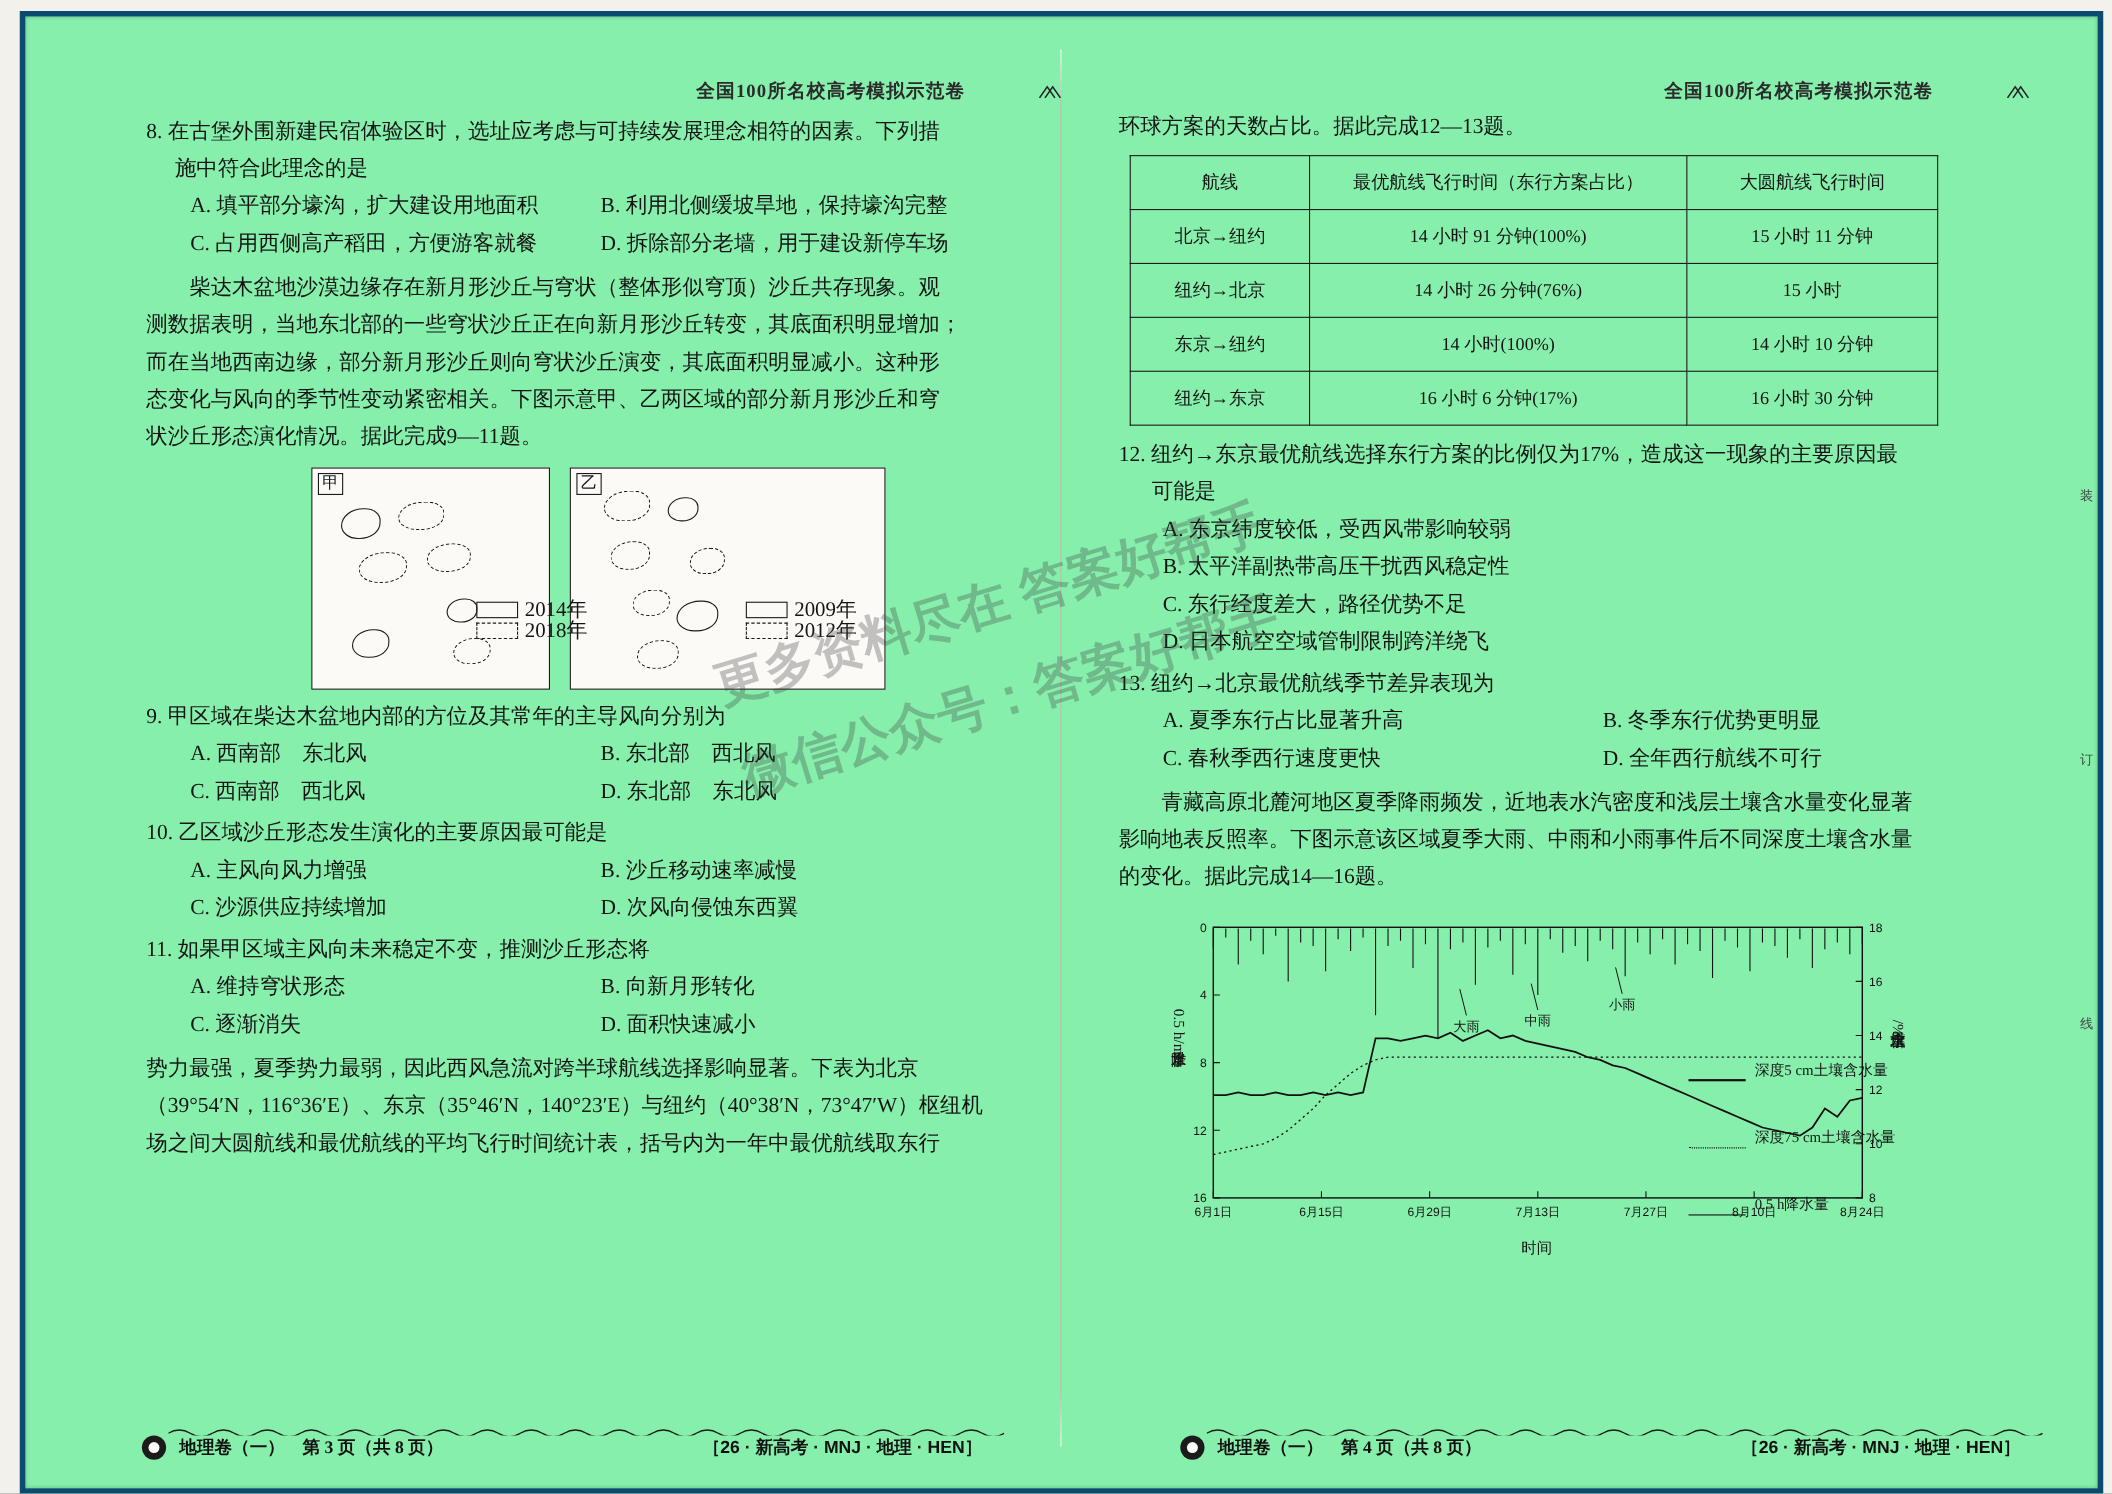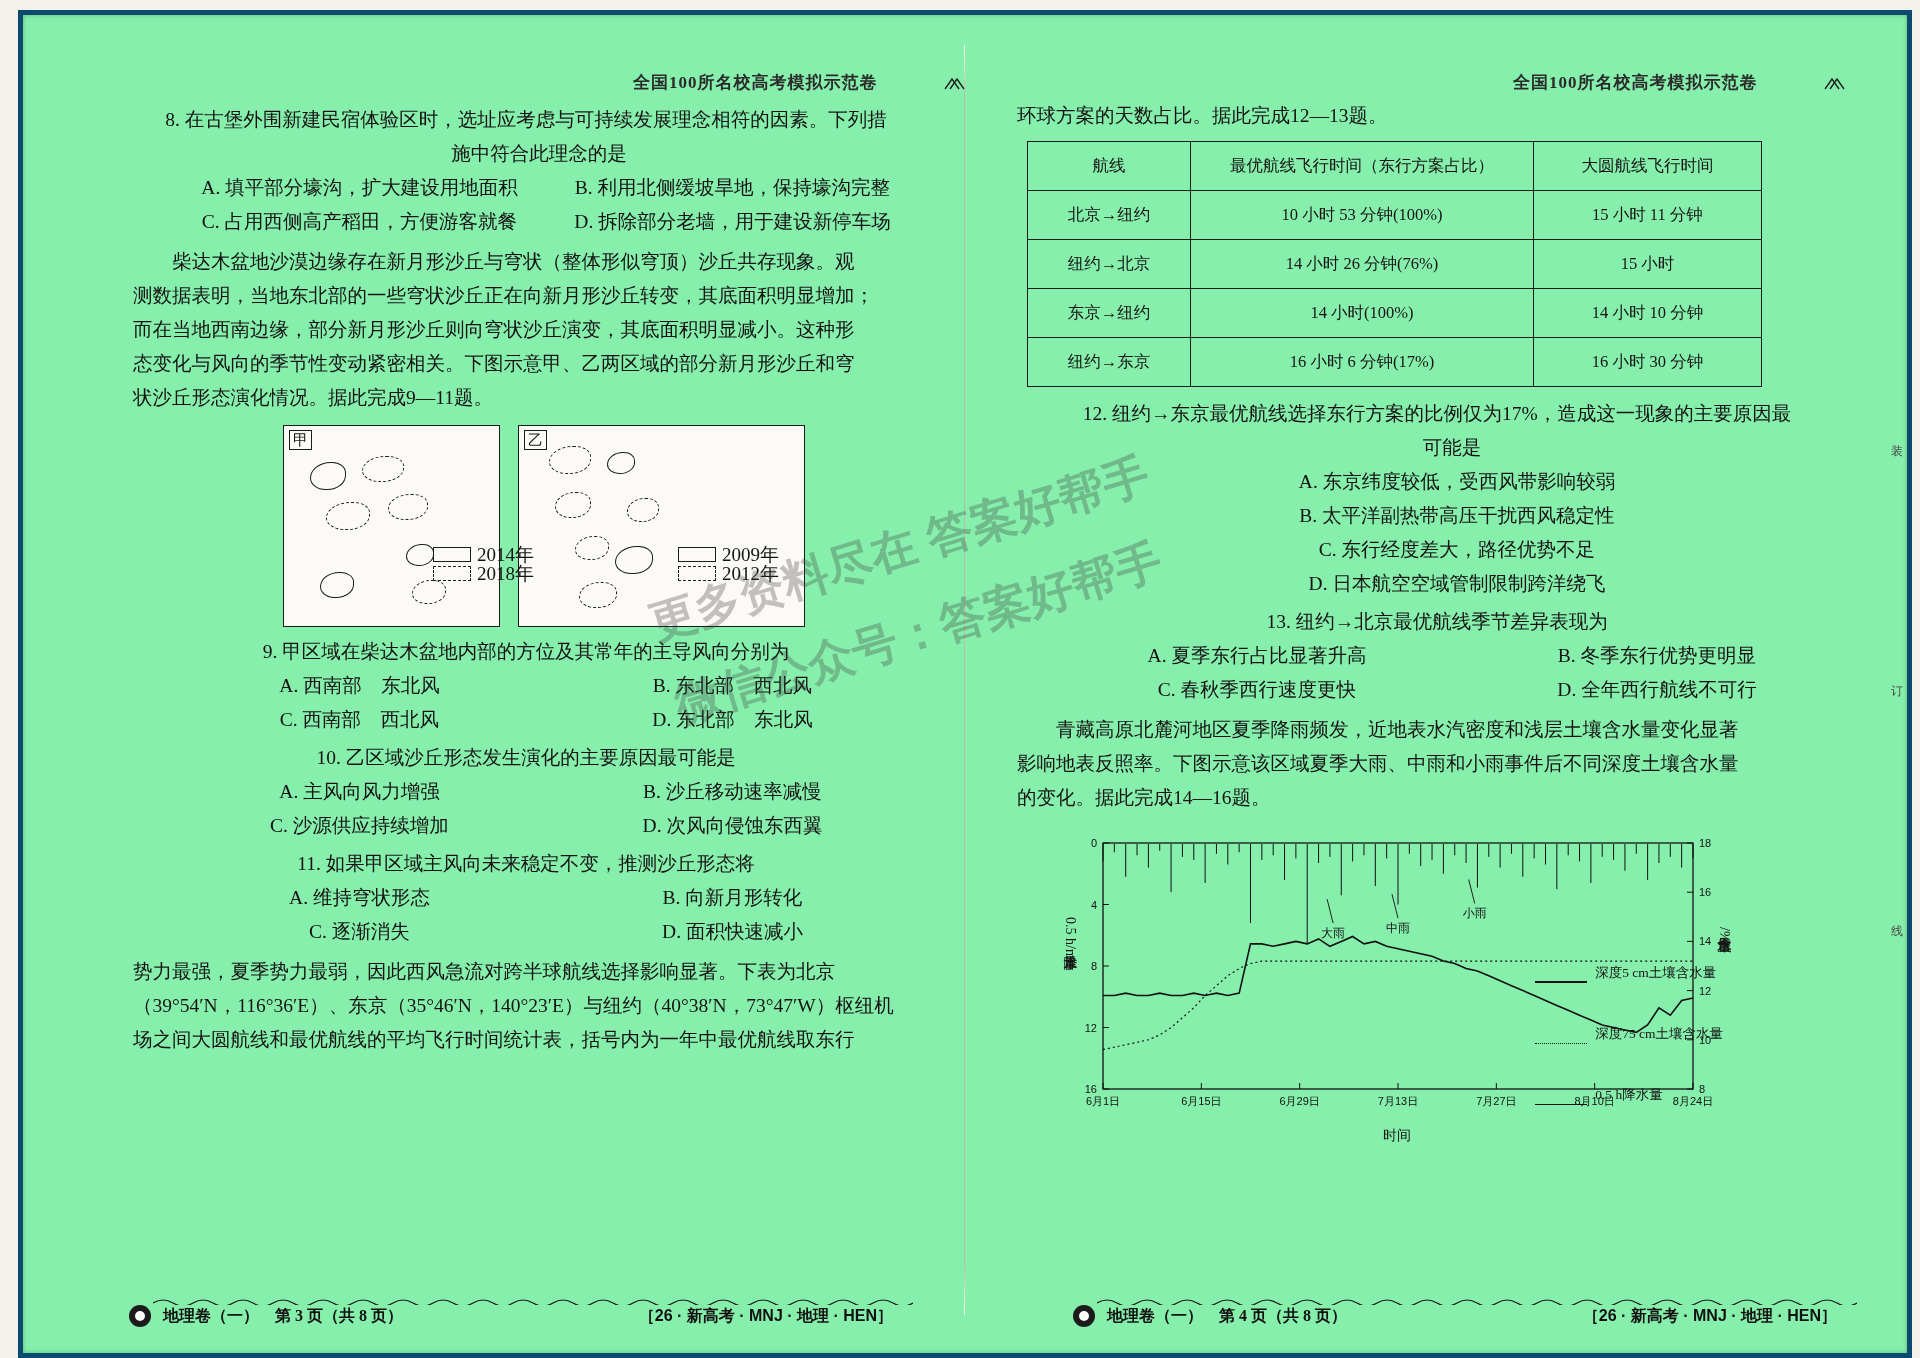--- a/index.html
+++ b/index.html
@@ -36,21 +36,21 @@
   .markR{left:1800px;}
 
   .body{
     position:absolute;left:0;right:0;top:84px;
     font-size:19.5px;line-height:34px;color:#141414;
   }
   .bodyL{padding-left:110px;padding-right:44px;}
   .bodyR{padding-left:50px;padding-right:50px;}
 
   p{margin:0;}
-  .q{margin-top:4px;text-indent:0;text-align:center;}
+  .q{margin-top:4px;text-indent:0;}
   .ind{text-indent:2em;}
   .opts{display:flex;flex-wrap:wrap;margin-left:40px;}
   .opt{width:50%;box-sizing:border-box;white-space:nowrap;}
   .opt.wide{width:100%;}
 
   
   .dunefig{position:relative;margin:10px 0 6px 150px;width:520px;height:200px;}
   .dbox{position:absolute;top:0;height:200px;border:1.6px solid #1b1b1b;background:#fbfaf6;}
   .dboxA{left:0;width:215px;}
   .dboxB{left:235px;width:285px;}
@@ -247,21 +247,21 @@
           <thead>
             <tr>
               <th class="tw1">航线</th>
               <th class="tw2">最优航线飞行时间（东行方案占比）</th>
               <th class="tw3">大圆航线飞行时间</th>
             </tr>
           </thead>
           <tbody>
             <tr>
               <td>北京→纽约</td>
-              <td>10 小时 53 分钟(100%)</td>
+              <td>14 小时 91 分钟(100%)</td>
               <td>15 小时 11 分钟</td>
             </tr>
             <tr>
               <td>纽约→北京</td>
               <td>14 小时 26 分钟(76%)</td>
               <td>15 小时</td>
             </tr>
             <tr>
               <td>东京→纽约</td>
               <td>14 小时(100%)</td>

